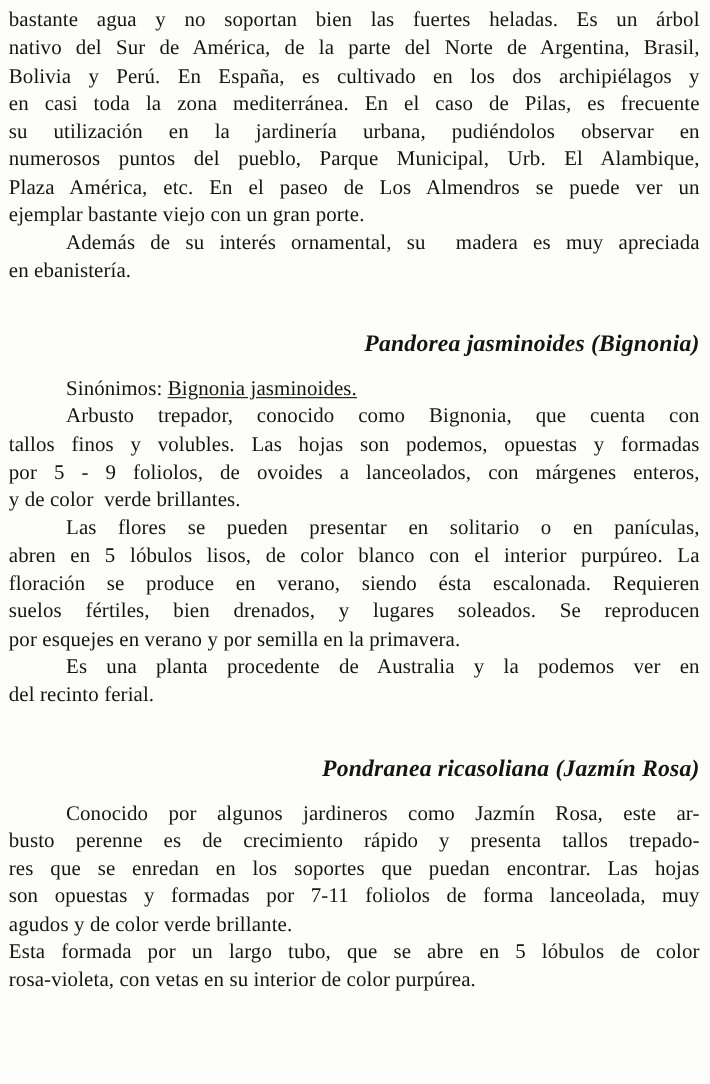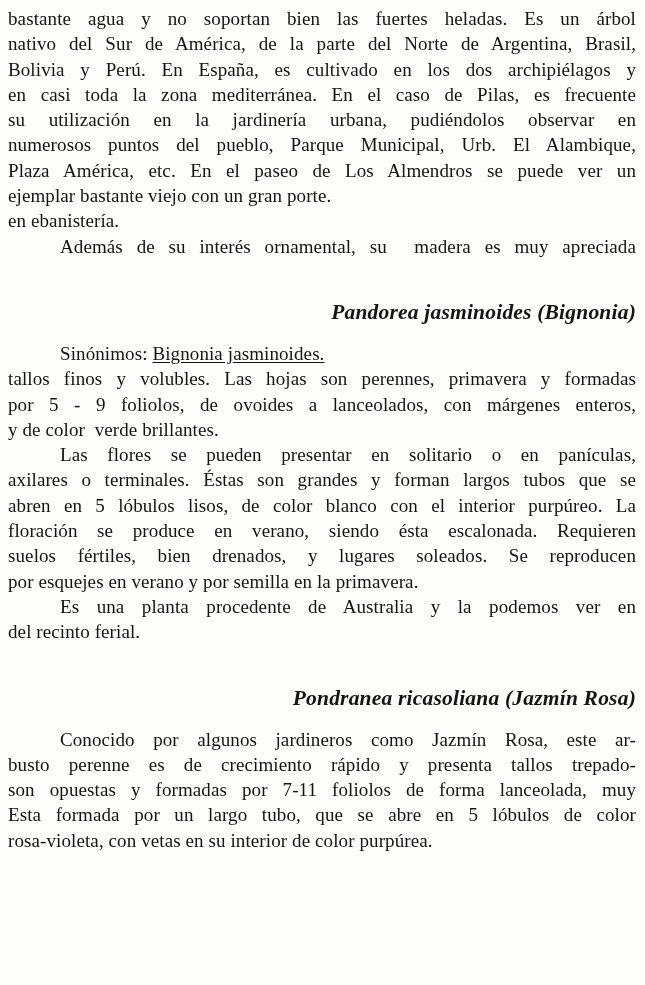--- a/index.html
+++ b/index.html
@@ -60,48 +60,50 @@
         <div class="line">bastante agua y no soportan bien las fuertes heladas. Es un árbol</div>
         <div class="line">nativo del Sur de América, de la parte del Norte de Argentina, Brasil,</div>
         <div class="line">Bolivia y Perú. En España, es cultivado en los dos archipiélagos y</div>
         <div class="line">en casi toda la zona mediterránea. En el caso de Pilas, es frecuente</div>
         <div class="line">su utilización en la jardinería urbana, pudiéndolos observar en</div>
         <div class="line">numerosos puntos del pueblo, Parque Municipal, Urb. El Alambique,</div>
         <div class="line">Plaza América, etc. En el paseo de Los Almendros se puede ver un</div>
         <div class="line last-line">ejemplar bastante viejo con un gran porte.</div>
       </div>
       <div class="paragraph">
+        <div class="line indented">Además de su interés ornamental, su&nbsp; madera es muy apreciada</div>
         <div class="line last-line">en ebanistería.</div>
-        <div class="line indented">Además de su interés ornamental, su&nbsp; madera es muy apreciada</div>
       </div>
       <div class="heading">Pandorea jasminoides (Bignonia)</div>
       <div class="paragraph">
         <div class="line last-line indented"><span>Sinónimos: </span><span class="underlined">Bignonia jasminoides.</span></div>
       </div>
       <div class="paragraph">
-        <div class="line">tallos finos y volubles. Las hojas son perennes, primavera y formadas</div>
+        <div class="line indented">Arbusto trepador, conocido como Bignonia, que cuenta con</div>
+        <div class="line">tallos finos y volubles. Las hojas son podemos, opuestas y formadas</div>
         <div class="line">por 5 - 9 foliolos, de ovoides a lanceolados, con márgenes enteros,</div>
         <div class="line last-line">y de color&nbsp; verde brillantes.</div>
       </div>
       <div class="paragraph">
         <div class="line indented">Las flores se pueden presentar en solitario o en panículas,</div>
-        <div class="line">axilares o terminales. Éstas son grandes y forman largos tubos que se</div>
         <div class="line">abren en 5 lóbulos lisos, de color blanco con el interior purpúreo. La</div>
         <div class="line">floración se produce en verano, siendo ésta escalonada. Requieren</div>
         <div class="line">suelos fértiles, bien drenados, y lugares soleados. Se reproducen</div>
         <div class="line last-line">por esquejes en verano y por semilla en la primavera.</div>
       </div>
       <div class="paragraph">
         <div class="line indented">Es una planta procedente de Australia y la podemos ver en</div>
         <div class="line last-line">del recinto ferial.</div>
       </div>
       <div class="heading">Pondranea ricasoliana (Jazmín Rosa)</div>
       <div class="paragraph">
         <div class="line indented">Conocido por algunos jardineros como Jazmín Rosa, este ar-</div>
         <div class="line">busto perenne es de crecimiento rápido y presenta tallos trepado-</div>
+        <div class="line">res que se enredan en los soportes que puedan encontrar. Las hojas</div>
         <div class="line">son opuestas y formadas por 7-11 foliolos de forma lanceolada, muy</div>
+        <div class="line last-line">agudos y de color verde brillante.</div>
       </div>
       <div class="paragraph">
         <div class="line">Esta formada por un largo tubo, que se abre en 5 lóbulos de color</div>
         <div class="line last-line">rosa-violeta, con vetas en su interior de color purpúrea.</div>
       </div>
     </div>
 </div>
 
 </body></html>

